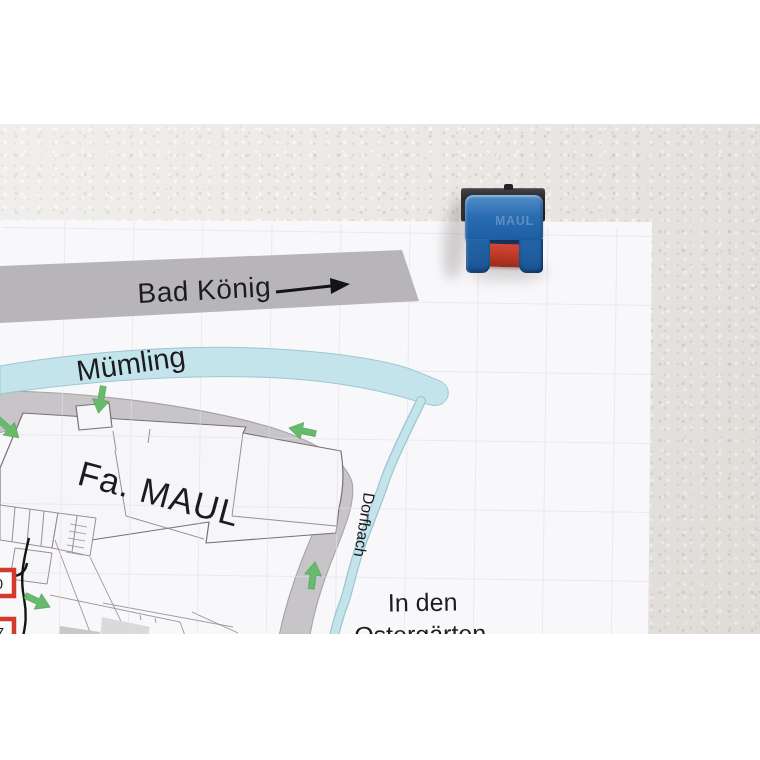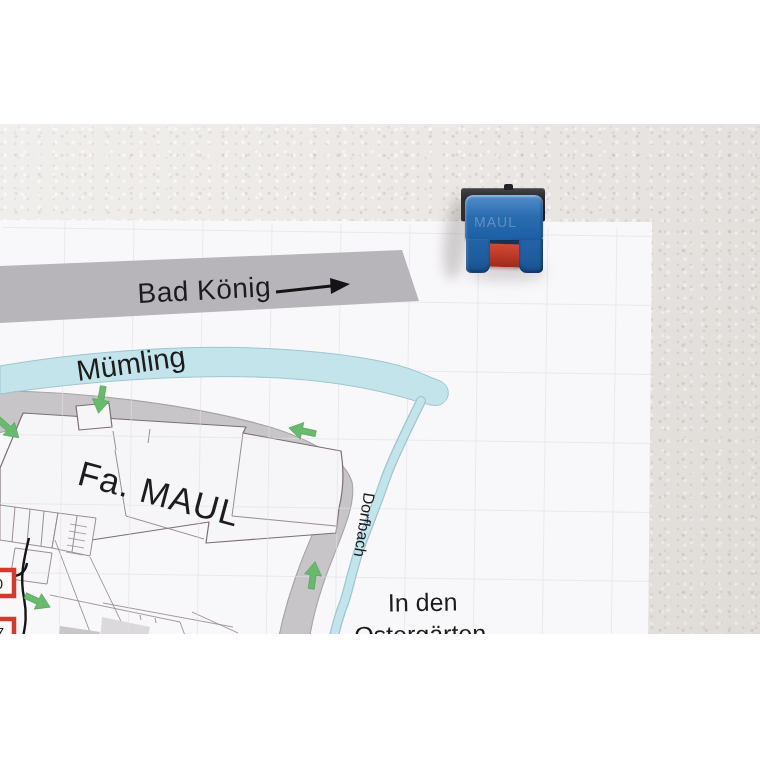--- a/index.html
+++ b/index.html
@@ -35,22 +35,22 @@
   .soft-shadow{position:absolute;z-index:4;border-radius:50%;}
   #clip-shadow-left{left:444px;top:196px;width:24px;height:84px;background:rgba(105,98,92,.28);
     filter:blur(6px);transform:rotate(7deg);}
   #clip-shadow-bottom{left:468px;top:264px;width:78px;height:16px;background:rgba(95,88,84,.25);
     filter:blur(7px);}
   #clip-body{position:absolute;left:465px;top:195px;width:78px;height:45px;z-index:5;
     background:linear-gradient(180deg,#58a9d8e0 0%,#4e89c7 6%,#2a6cb0 48%,#1d5fa4 100%);
     background-color:#2268ac;
     border-radius:8px 8px 4px 4px;
     box-shadow:inset 0 2px 2px rgba(255,255,255,.35), inset -2px 0 2px rgba(10,30,60,.35), inset 2px 0 2px rgba(255,255,255,.12), 0 2px 2px rgba(20,40,70,.35);}
-  #clip-emboss{position:absolute;right:26px;top:19px;font-size:14px;letter-spacing:1px;
-    color:rgba(255,255,255,.25);font-weight:normal;}
+  #clip-emboss{position:absolute;right:9px;top:19px;font-size:12px;letter-spacing:1px;
+    color:rgba(255,255,255,.25);font-weight:bold;}
   #clip-notch{position:absolute;left:488px;top:238px;width:32px;height:9px;z-index:5;
     background:#17365a;border-radius:0 0 2px 2px;}
   #clip-insert{position:absolute;left:487px;top:244px;width:34px;height:23px;z-index:6;
     background:linear-gradient(180deg,#d04a36 0%,#bf3a28 45%,#9c2b1b 100%);
     border-radius:2px;transform:rotate(1.5deg);box-shadow:0 2px 3px rgba(80,30,20,.35);}
   .clip-leg{position:absolute;top:239px;width:24px;height:34px;z-index:7;
     background:linear-gradient(180deg,#2263a7 0%,#1f5c9d 60%,#17508d 100%);}
   #clip-leg-left{left:466px;border-radius:0 0 8px 5px;
     box-shadow:inset 2px 0 2px rgba(255,255,255,.15), inset 0 -3px 3px rgba(10,35,70,.45);}
   #clip-leg-right{left:519px;border-radius:0 0 5px 8px;

